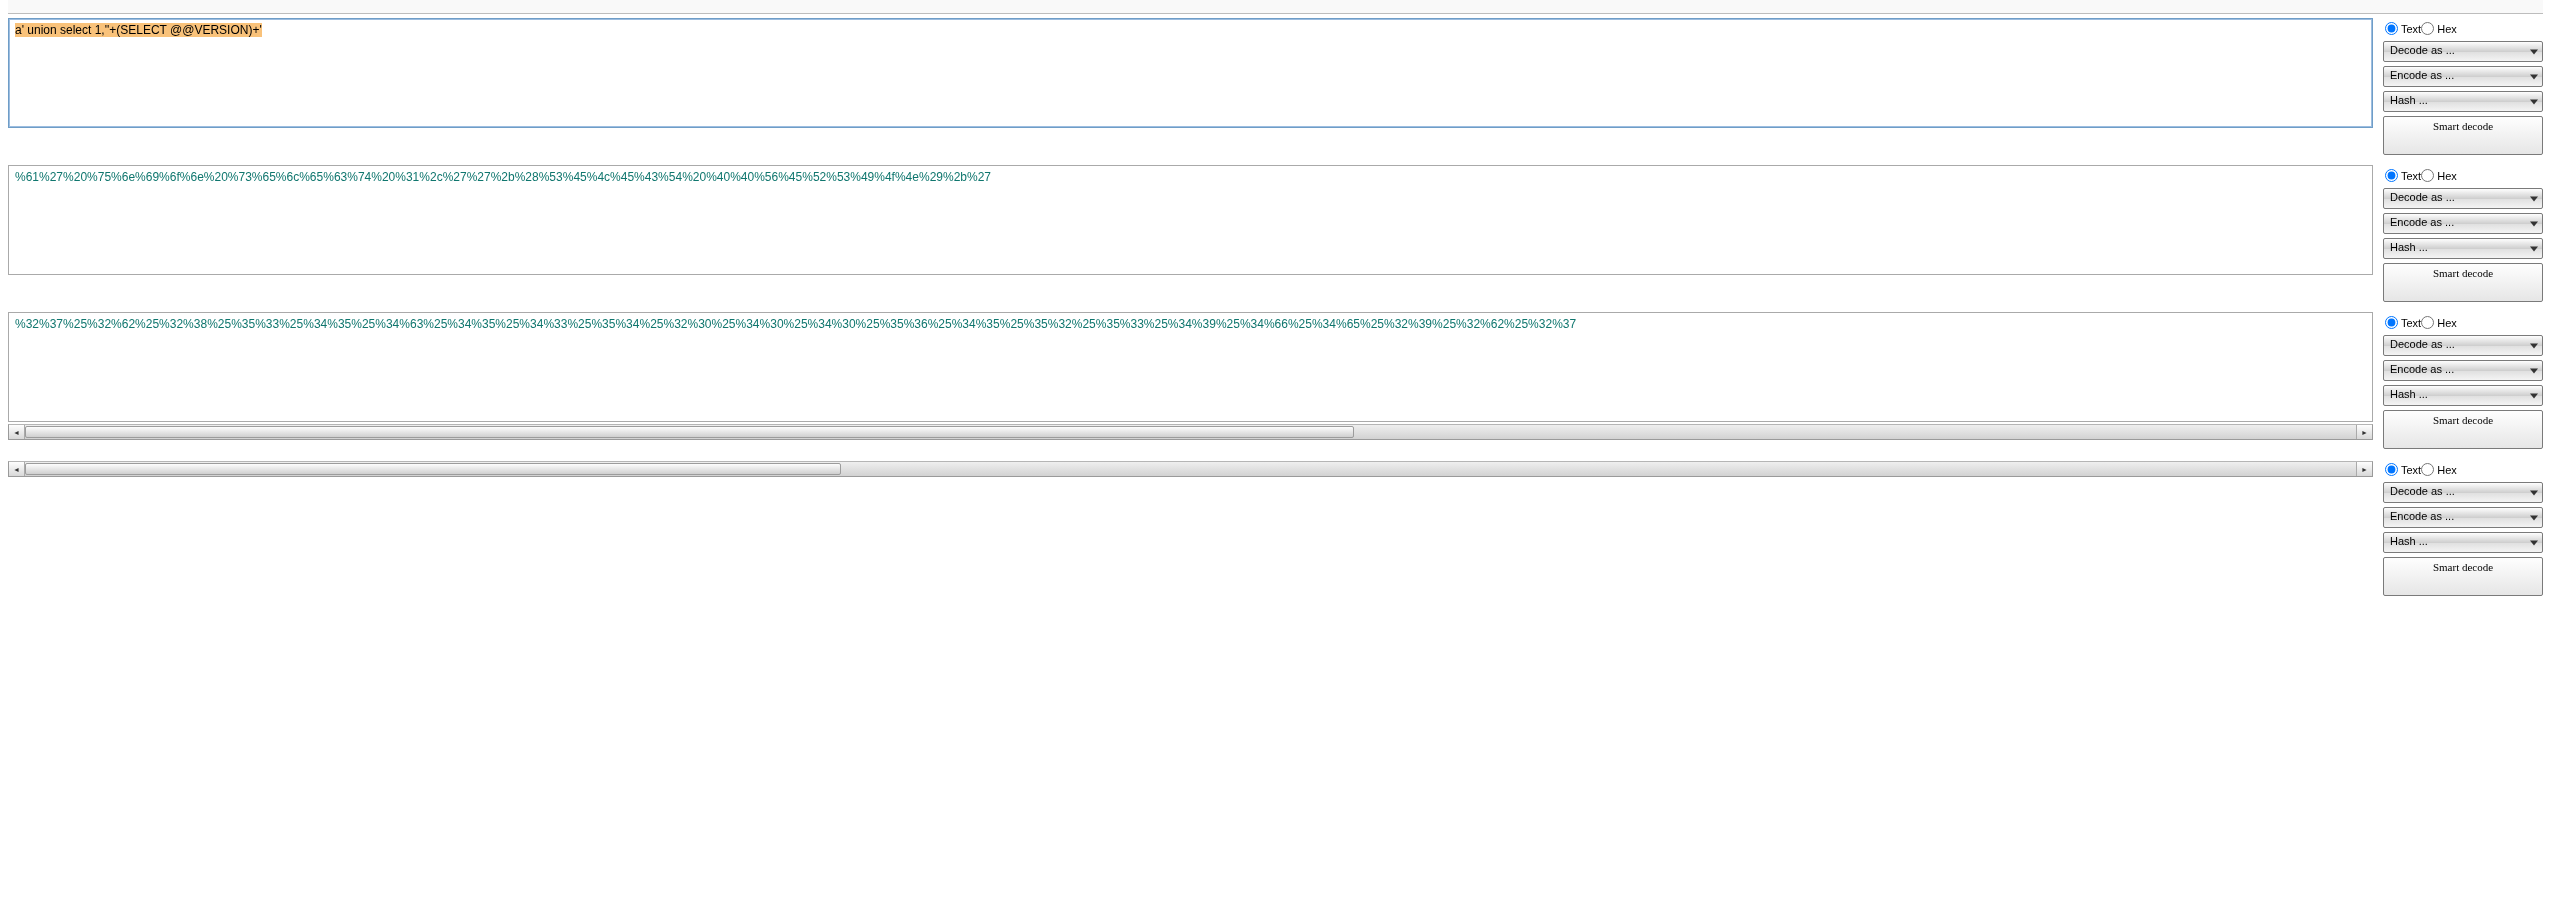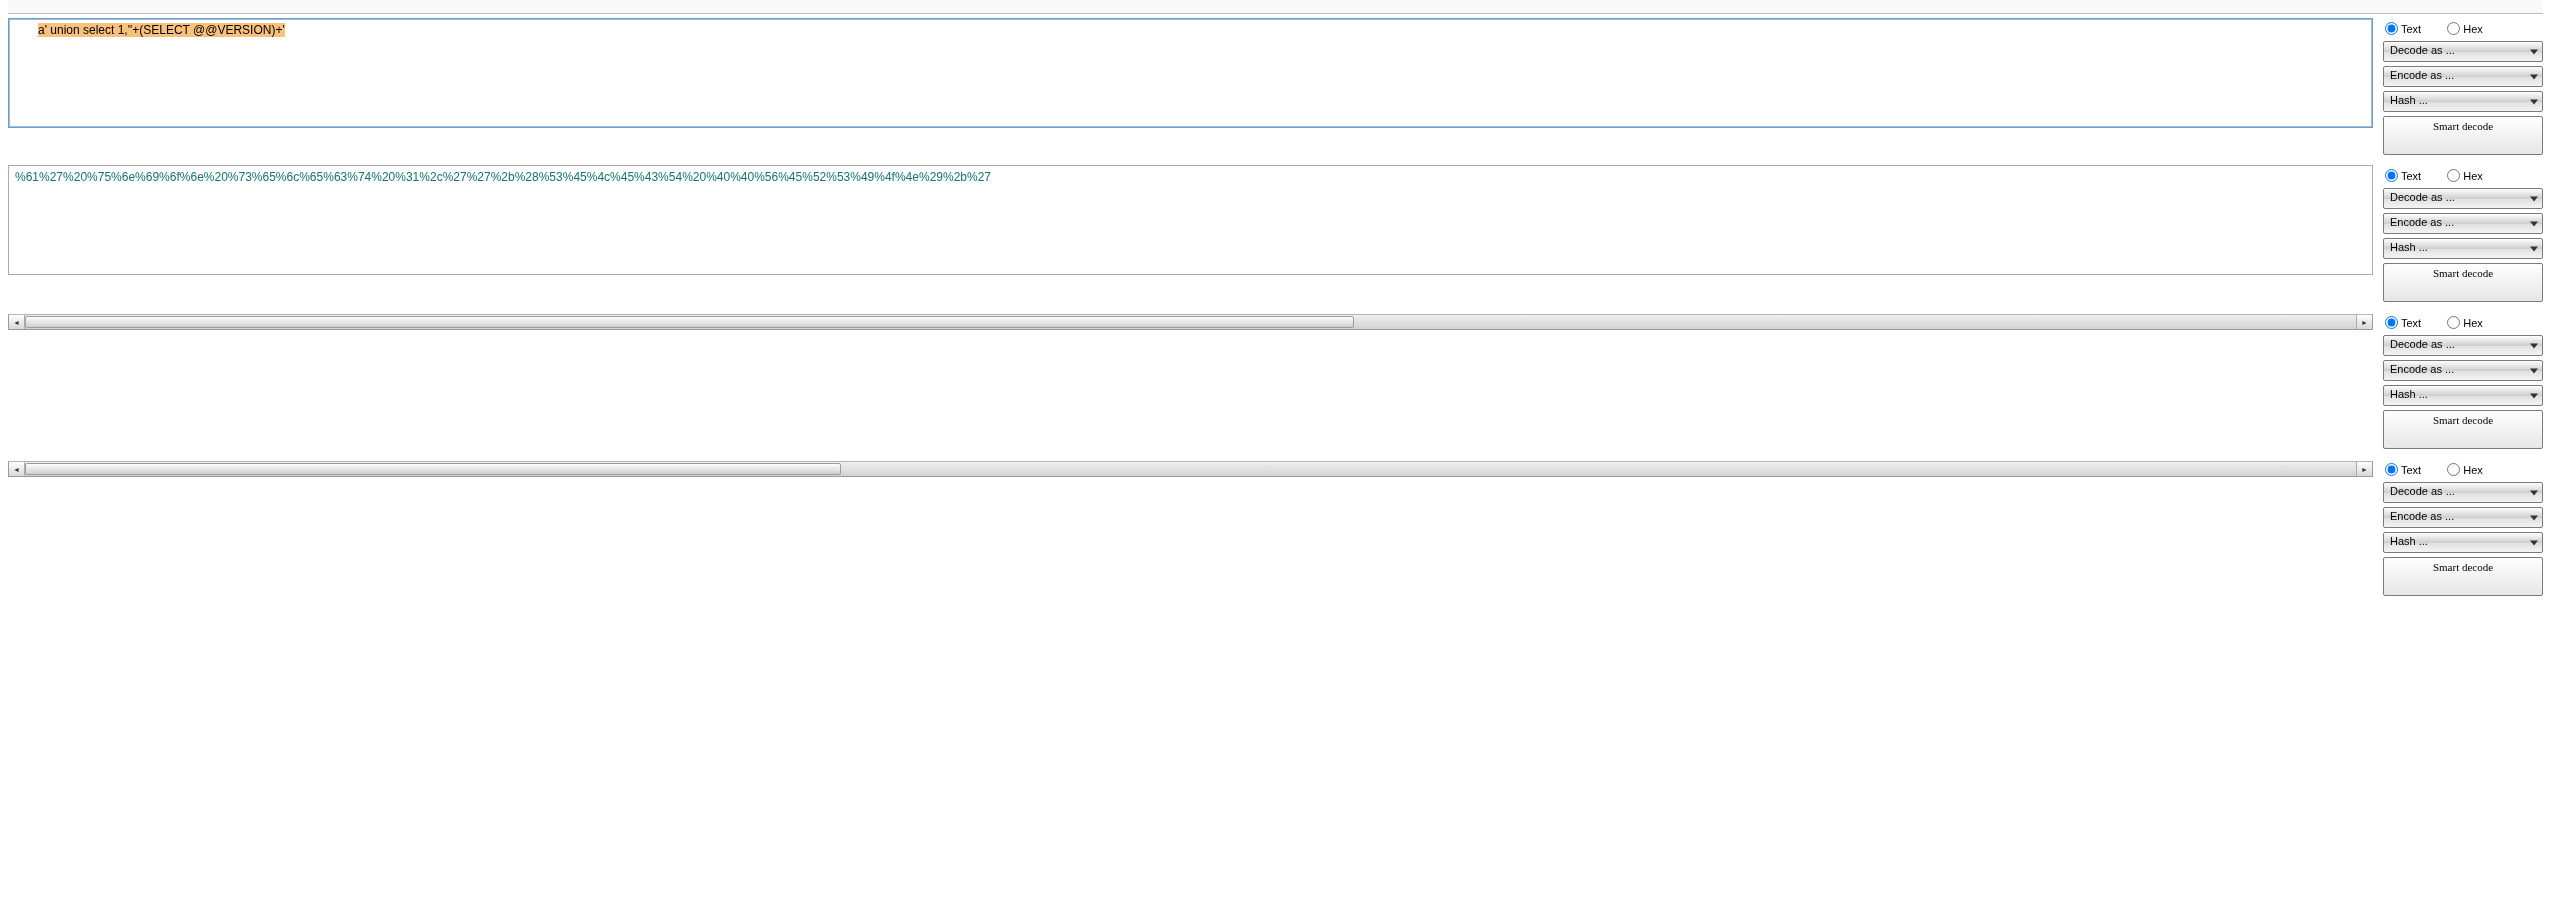--- a/index.html
+++ b/index.html
@@ -32,21 +32,20 @@
     overflow: hidden;
     word-break: break-all;
   }
   .text-panel.selected {
     border: 1px solid #6f9dc7;
     box-shadow: 0 0 0 1px #9cbde0 inset;
   }
   .highlight {
     background: #f9c27a;
     display: inline;
-    margin-left: 23px;
   }
   .red-text { color: #0f766e; }
   .black-text { color: #000; }
   .scrollbar-h {
     height: 16px;
     display: flex;
     border: 1px solid #9a9a9a;
     border-top: 1px solid #b5b5b5;
     background: linear-gradient(#f4f4f4,#dedede);
     margin-top: 2px;
@@ -79,21 +78,21 @@
   .controls {
     width: 160px;
     flex: 0 0 160px;
     display: flex;
     flex-direction: column;
     gap: 4px;
     padding-top: 2px;
   }
   .radio-row {
     display: flex;
-    gap: 26px;
+    gap: 0;
     align-items: flex-start;
     font-size: 11px;
     padding: 2px 0 2px 2px;
   }
   .radio-row label { display: flex; align-items: center; gap: 3px; }
   .ctl-select {
     height: 21px;
     border: 1px solid #7a7a7a;
     background: linear-gradient(#fefefe,#cfcfcf 50%,#dfdfdf 51%,#f4f4f4);
     font-size: 11px;
@@ -175,20 +174,21 @@
           </label>
         </div>
         <div class="ctl-select"><span>Decode as ...</span></div>
         <div class="ctl-select"><span>Encode as ...</span></div>
         <div class="ctl-select"><span>Hash ...</span></div>
         <div class="ctl-btn"><span>Smart decode</span></div>
       </div>
     </div>
     <div class="row">
       <div class="text-panel-wrap">
+        <div class="text-panel"><span class="red-text">%32%37%25%32%62%25%32%38%25%35%33%25%34%35%25%34%63%25%34%35%25%34%33%25%35%34%25%32%30%25%34%30%25%34%30%25%35%36%25%34%35%25%35%32%25%35%33%25%34%39%25%34%66%25%34%65%25%32%39%25%32%62%25%32%37</span></div>
         <div class="scrollbar-h">
           <div class="sb-btn">◄</div>
           <div class="sb-track">
             <div class="sb-thumb" style="width:57%"></div>
           </div>
           <div class="sb-btn right">►</div>
         </div>
       </div>
       <div class="controls">
         <div class="radio-row">

